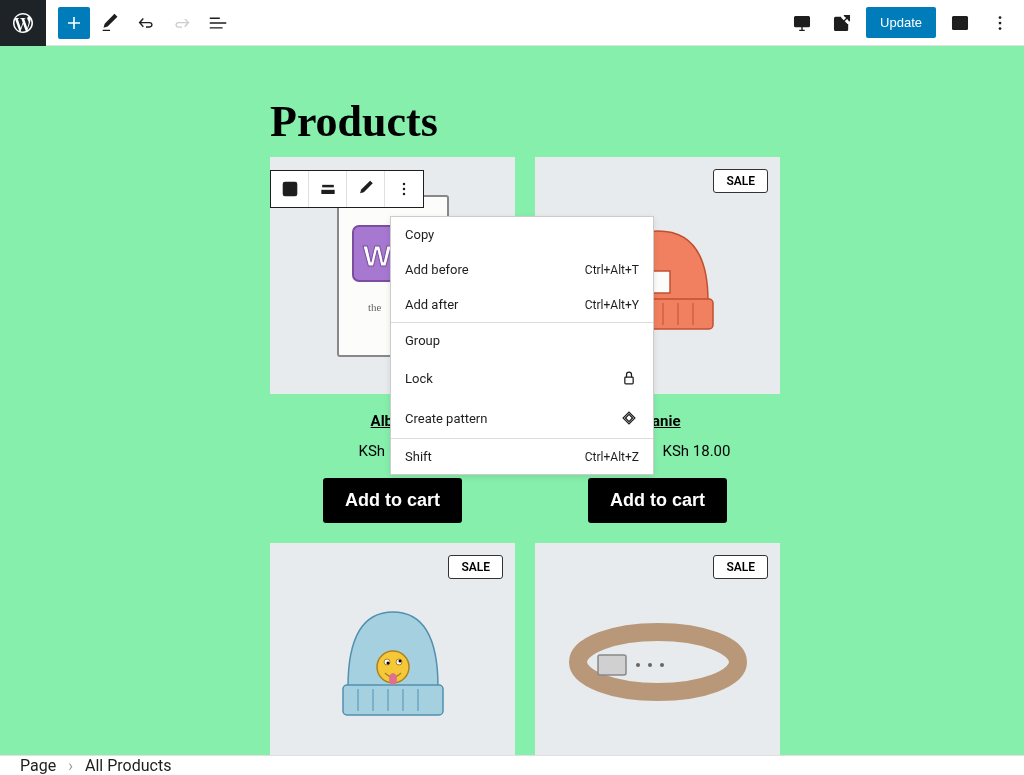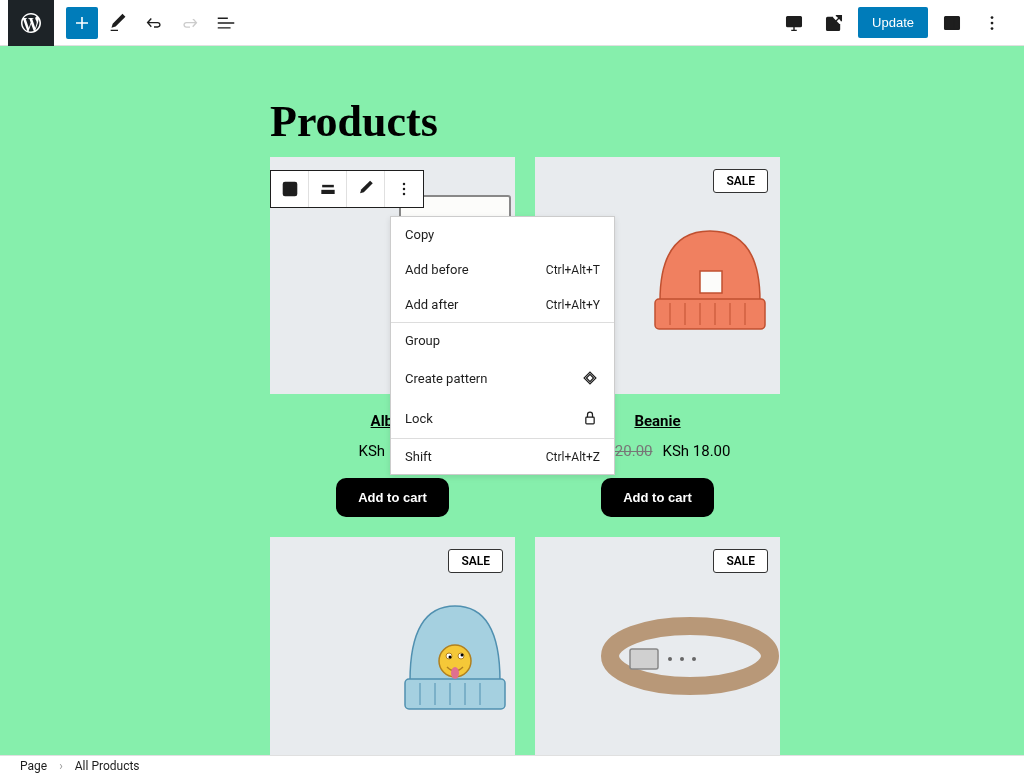--- a/index.html
+++ b/index.html
@@ -14,21 +14,21 @@
       height: 775px;
       overflow: hidden;
       position: relative;
     }
     .top-toolbar {
       height: 46px;
       border-bottom: 1px solid #e0e0e0;
       display: flex;
       align-items: center;
       justify-content: space-between;
-      padding: 0 16px;
+      padding: 0 8px;
     }
     .toolbar-left {
       display: flex;
       align-items: center;
       gap: 4px;
     }
     .wp-logo {
       width: 46px;
       height: 46px;
       background: #1d2327;
@@ -130,21 +130,21 @@
       width: 20px;
       height: 20px;
       fill: #1e1e1e;
     }
     .dropdown-menu {
       position: absolute;
       top: 170px;
       left: 390px;
       background: #fff;
       border: 1px solid #ccc;
-      width: 225px;
+      width: 264px;
       z-index: 20;
       box-shadow: 0 2px 6px rgba(0,0,0,0.1);
     }
     .menu-item {
       display: flex;
       justify-content: space-between;
       align-items: center;
       padding: 10px 14px;
       font-size: 13px;
       cursor: pointer;
@@ -176,21 +176,21 @@
       flex-direction: column;
       align-items: center;
     }
     .product-image {
       width: 245px;
       height: 237px;
       background: #e8ebee;
       position: relative;
       display: flex;
       align-items: center;
-      justify-content: flex-end;
+      justify-content: center;
     }
     .sale-badge {
       position: absolute;
       top: 12px;
       right: 12px;
       background: #fff;
       border: 1px solid #333;
       padding: 4px 12px;
       font-size: 12px;
       font-weight: 600;
@@ -211,25 +211,25 @@
     .price-old {
       text-decoration: line-through;
       color: #777;
       margin-right: 10px;
     }
     .add-to-cart {
       background: #000;
       color: #fff;
       border: none;
       padding: 12px 22px;
-      font-size: 13px;
+      font-size: 18px;
       font-weight: 600;
       margin-top: 18px;
       cursor: pointer;
-      border-radius: 10px;
+      border-radius: 3px;
     }
     .album-svg {
       width: 120px;
       height: 170px;
     }
     .beanie-svg {
       width: 140px;
       height: 130px;
     }
     .beanie-blue-svg {
@@ -238,21 +238,21 @@
     }
     .belt-svg {
       width: 180px;
       height: 90px;
     }
     .breadcrumb {
       height: 20px;
       display: flex;
       align-items: center;
       padding: 0 20px;
-      font-size: 12px;
+      font-size: 16px;
       color: #1e1e1e;
       gap: 12px;
       border-top: 1px solid #e0e0e0;
       background: #fff;
     }
     .breadcrumb-sep {
       color: #999;
     }
   </style>
 </head>
@@ -361,31 +361,31 @@
     </div>
     <div class="menu-item">
       <span>Add after</span>
       <span class="menu-shortcut">Ctrl+Alt+Y</span>
     </div>
     <div class="menu-divider"></div>
     <div class="menu-item">
       <span>Group</span>
     </div>
     <div class="menu-item">
+      <span>Lock</span>
+      <svg viewBox="0 0 24 24">
+          <rect x="7" y="11" width="10" height="8" rx="1"></rect>
+          <path d="M9 11V8a3 3 0 016 0v3"></path>
+        </svg>
+    </div>
+    <div class="menu-item">
       <span>Create pattern</span>
       <svg viewBox="0 0 24 24">
           <rect x="7" y="7" width="10" height="10" transform="rotate(45 12 12)"></rect>
           <rect x="9" y="9" width="6" height="6" transform="rotate(45 12 12)"></rect>
-        </svg>
-    </div>
-    <div class="menu-item">
-      <span>Lock</span>
-      <svg viewBox="0 0 24 24">
-          <rect x="7" y="11" width="10" height="8" rx="1"></rect>
-          <path d="M9 11V8a3 3 0 016 0v3"></path>
         </svg>
     </div>
     <div class="menu-divider"></div>
     <div class="menu-item">
       <span>Shift</span>
       <span class="menu-shortcut">Ctrl+Alt+Z</span>
     </div>
   </div>
 
   <div class="products-grid">

